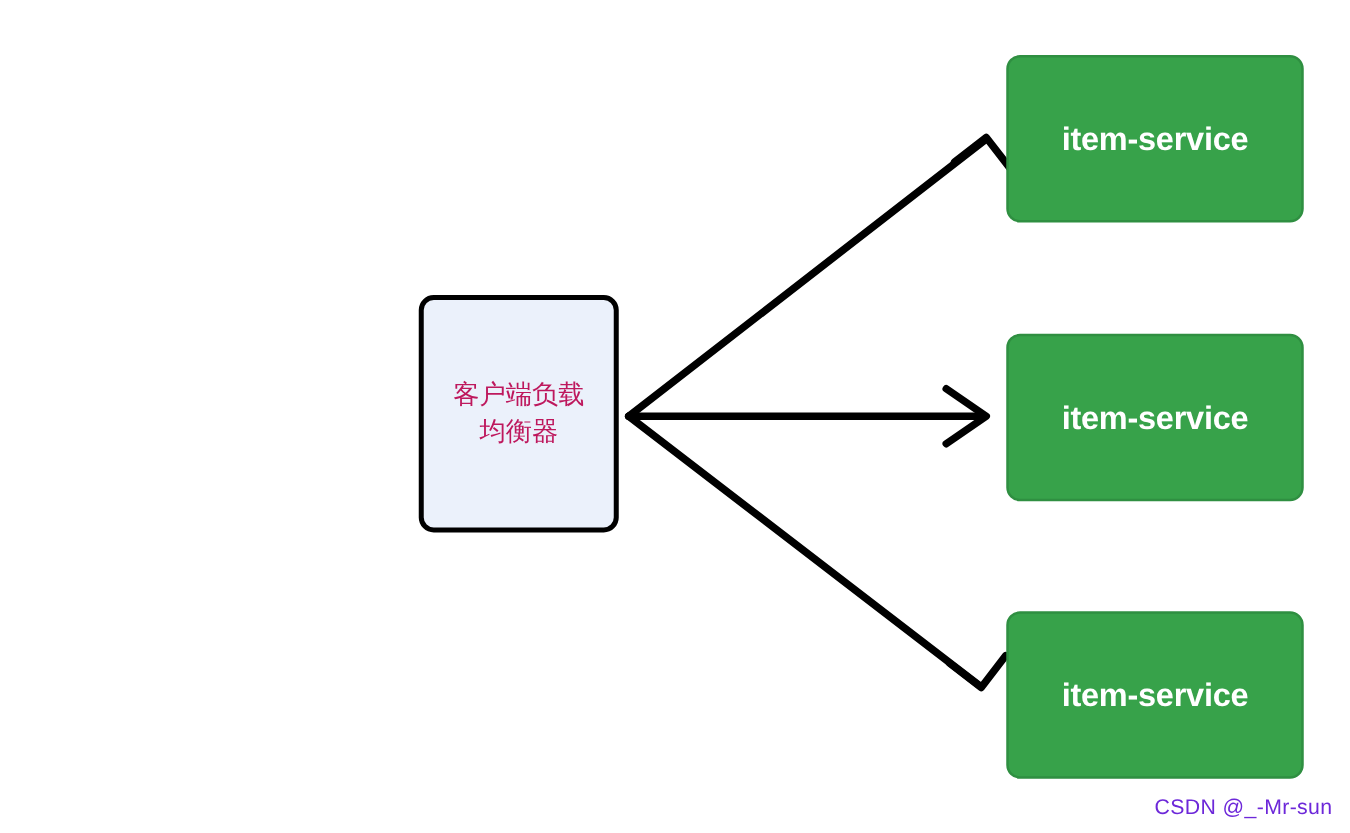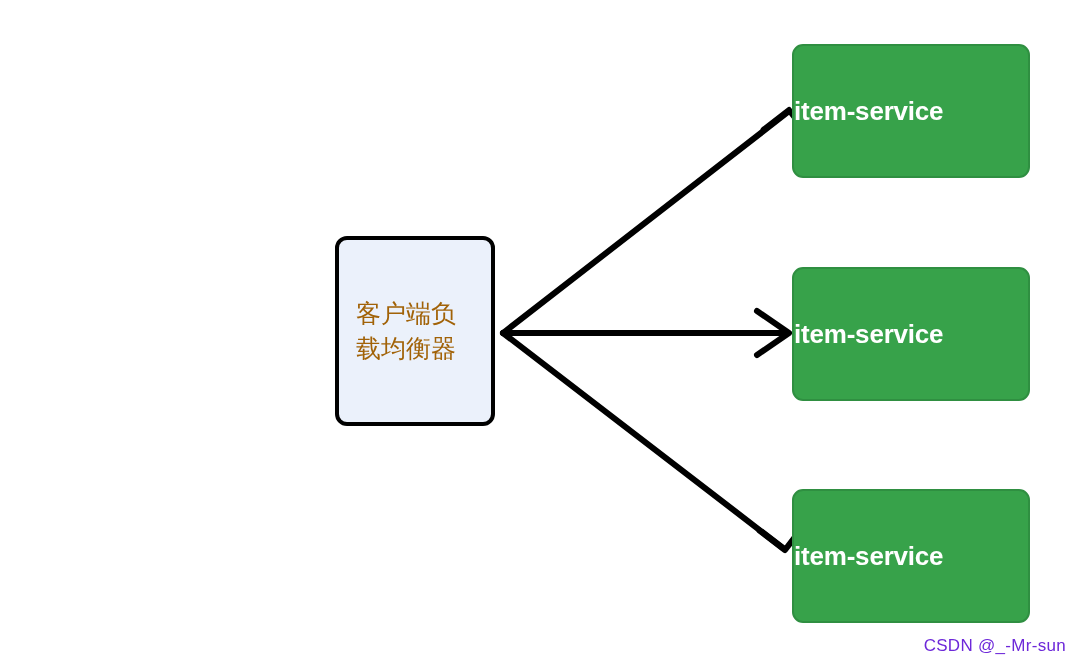--- a/index.html
+++ b/index.html
@@ -64,40 +64,42 @@
     height: 190px;
     background: #ebf1fb;
     border: 4px solid #000000;
     border-radius: 12px;
     box-sizing: border-box;
     display: flex;
     align-items: center;
     justify-content: center;
   }
   #load-balancer-text {
-    color: #a16207;
-    font-size: 25px;
+    color: #be185d;
+    font-size: 21px;
     line-height: 1.42;
-    text-align: left;
+    text-align: center;
     width: 118px;
     word-break: break-all;
     font-family: "DejaVu Sans", "Liberation Sans", sans-serif;
   }
 
   
   .item-service-box {
     position: absolute;
     width: 238px;
     height: 134px;
     background: #37a24a;
     border: 2px solid #2f8f41;
     border-radius: 11px;
     box-sizing: border-box;
     display: flex;
     align-items: center;
+    justify-content: center;
+    margin-left: 13px;
   }
   .item-service-label {
     color: #ffffff;
     font-size: 26px;
     font-weight: bold;
     letter-spacing: -0.2px;
     white-space: nowrap;
   }
   #item-service-box-0 { left: 792px; top: 44px; }
   #item-service-box-1 { left: 792px; top: 267px; }

